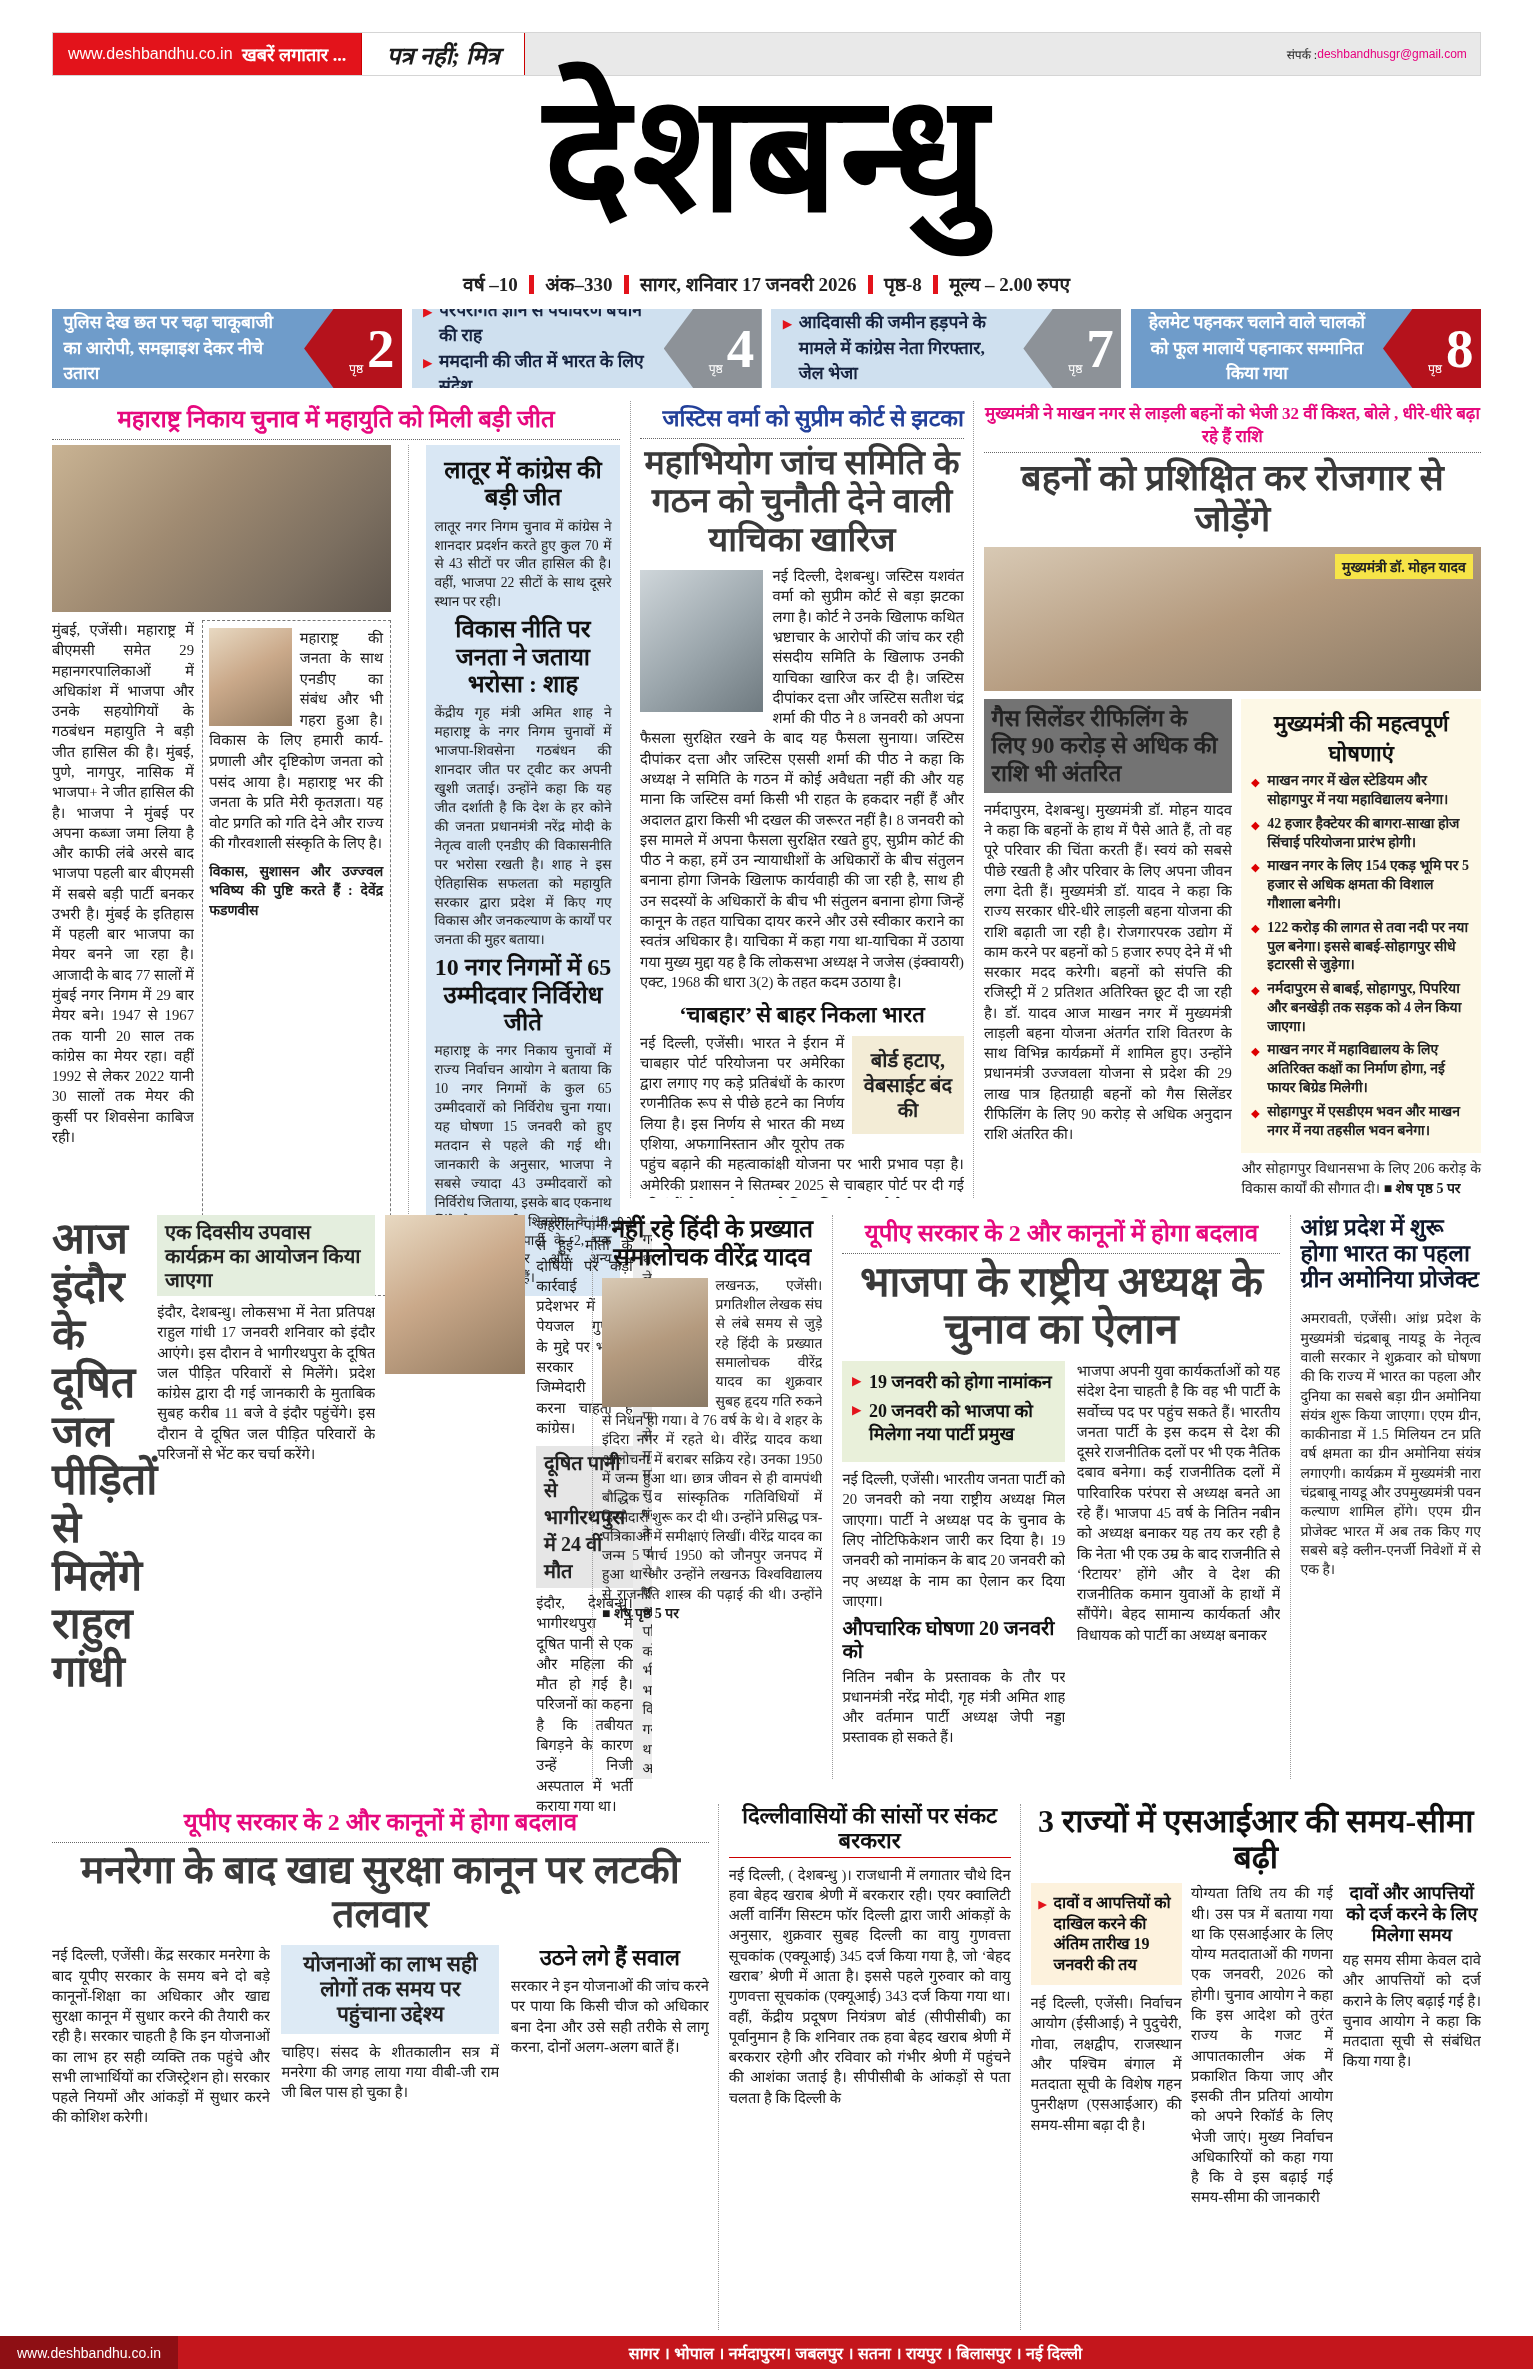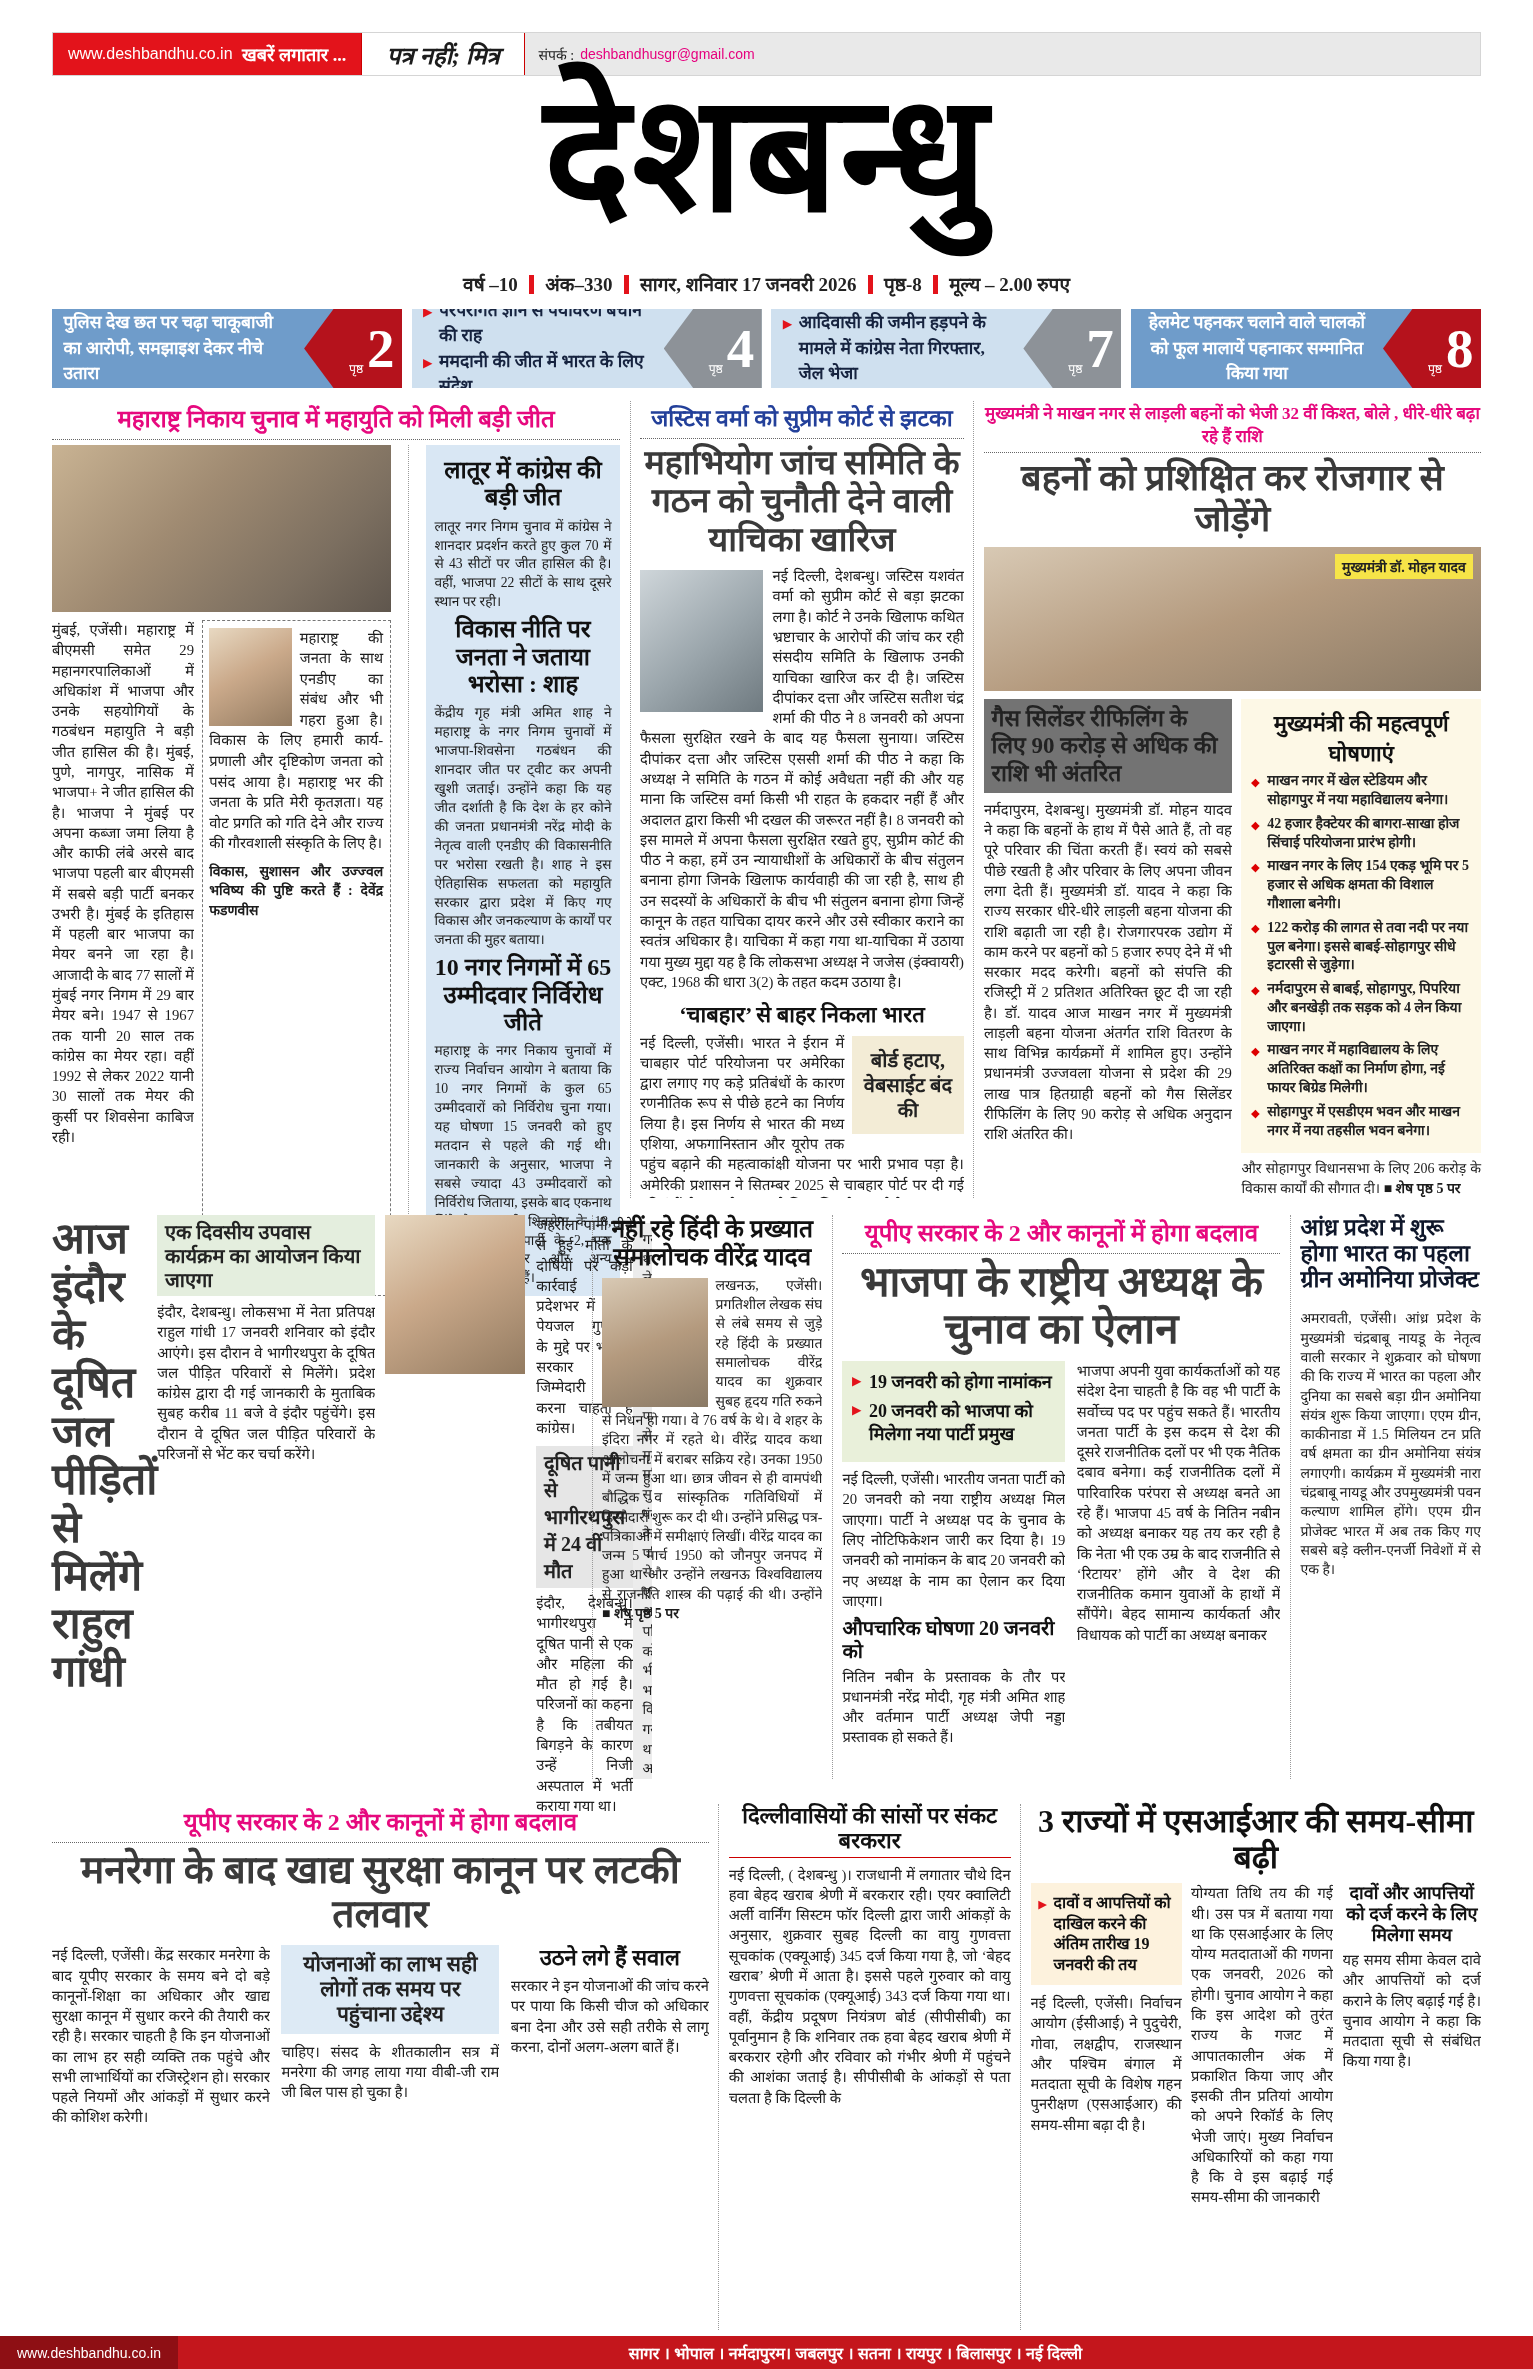--- a/index.html
+++ b/index.html
@@ -6,21 +6,21 @@
   html,body{background:#fff}
   body{font-family:"Liberation Serif","DejaVu Sans",serif;color:#1c1c1c}
   .page{position:relative;width:1533px;height:2370px;margin:0 auto;background:#fff;overflow:hidden}
 
   
   .topbar{position:absolute;top:32px;left:52px;right:52px;height:44px;display:flex;align-items:stretch;background:#e9e9e9;border:0.9px solid #d5d5d5}
   .topbar-left{background:#e3131b;color:#fff;display:flex;align-items:center;gap:9.5px;padding:0 15px;min-width:284px;font-size:16px}
   .topbar-left .site{font-family:"Liberation Sans",sans-serif}
   .topbar-left .tag{font-weight:bold;font-size:18px}
   .topbar-center{flex:0 0 auto;display:flex;align-items:center;justify-content:center;background:#fff;border-left:1.9px solid #c00;border-right:1.9px solid #c00;padding:0 24.6px;font-size:24px;font-weight:bold;font-style:italic}
-  .topbar-right{flex:1;display:flex;align-items:center;justify-content:flex-start;padding:0 13.2px;font-size:14px;gap:6px}
+  .topbar-right{flex:1;display:flex;align-items:center;justify-content:flex-end;padding:0 13.2px;font-size:12px;gap:0}
   .topbar-right .email{color:#e6007e;font-family:"Liberation Sans",sans-serif}
 
   
   .masthead{position:absolute;top:70px;left:0;right:0;text-align:center;font-size:163px;line-height:1.05;font-weight:bold;letter-spacing:1.9px;color:#000}
   .dateline{position:absolute;top:271px;left:0;right:0;display:flex;justify-content:center;align-items:center;gap:11.4px;font-size:19px;font-weight:bold;color:#222}
   .dateline .bar{display:inline-block;width:4.7px;height:19px;background:#e3131b}
 
   
   .teasers{position:absolute;top:309px;left:52px;right:52px;height:79px;display:flex;gap:9.5px}
   .teaser{flex:1;display:flex;align-items:stretch;overflow:hidden}
@@ -35,21 +35,21 @@
   .t-arrow.red{background:#b5121c}
   .t-arrow.gray{background:#8d9298}
   .t-arrow .t-num{font-size:55px;font-weight:bold;line-height:1}
   .t-arrow .t-pl{font-size:12.3px;align-self:flex-end;margin:0 3.8px 11.4px 0}
 
   
   .band{position:absolute;left:52px;right:52px;display:flex}
   .vsep{border-left:0.9px dotted #9a9a9a;margin:0 9.5px}
   .kicker-pink{color:#e6097e;font-weight:bold;text-align:center;font-size:24px;border-bottom:0.9px dotted #666;padding-bottom:4.7px;margin-bottom:5.7px}
   .kicker-pink.small{font-size:17px}
-  .kicker-blue{color:#23409a;font-weight:bold;text-align:center;font-size:23px;border-bottom:0.9px dotted #666;padding-bottom:4.7px;margin-bottom:5.7px}
+  .kicker-blue{color:#23409a;font-weight:bold;text-align:right;font-size:23px;border-bottom:0.9px dotted #666;padding-bottom:4.7px;margin-bottom:5.7px}
   .headline{font-weight:bold;color:#3a3a3a;text-align:center;line-height:1.12}
   .body{font-size:14.7px;line-height:1.38;text-align:justify;overflow:hidden}
   .subhead{font-weight:bold;color:#111;line-height:1.15}
   .cont-mark{font-weight:bold;white-space:nowrap}
   .photo{position:relative;overflow:hidden}
   .ph-a{background:linear-gradient(135deg,#c9b393 0%,#a08b72 40%,#7c6f60 75%,#5f564d 100%)}
   .ph-b{background:linear-gradient(160deg,#d8c9b4 0%,#b49a7e 50%,#8a7a66 100%)}
   .ph-c{background:linear-gradient(150deg,#e8d9c2 0%,#caa98a 45%,#937b61 100%)}
   .ph-d{background:linear-gradient(140deg,#cfd6da 0%,#9aa5ab 55%,#6f7a80 100%)}
 

